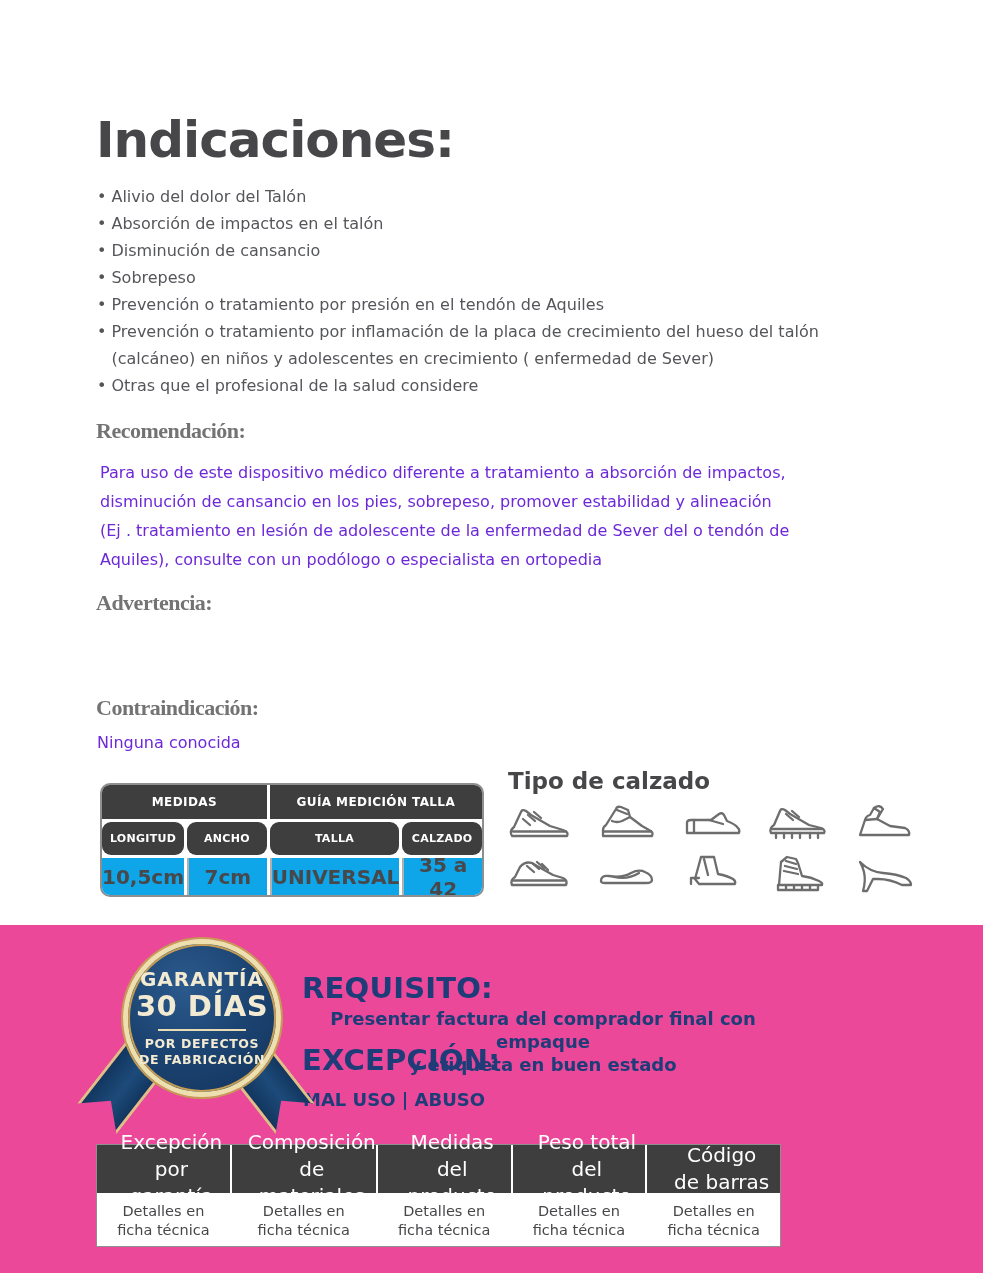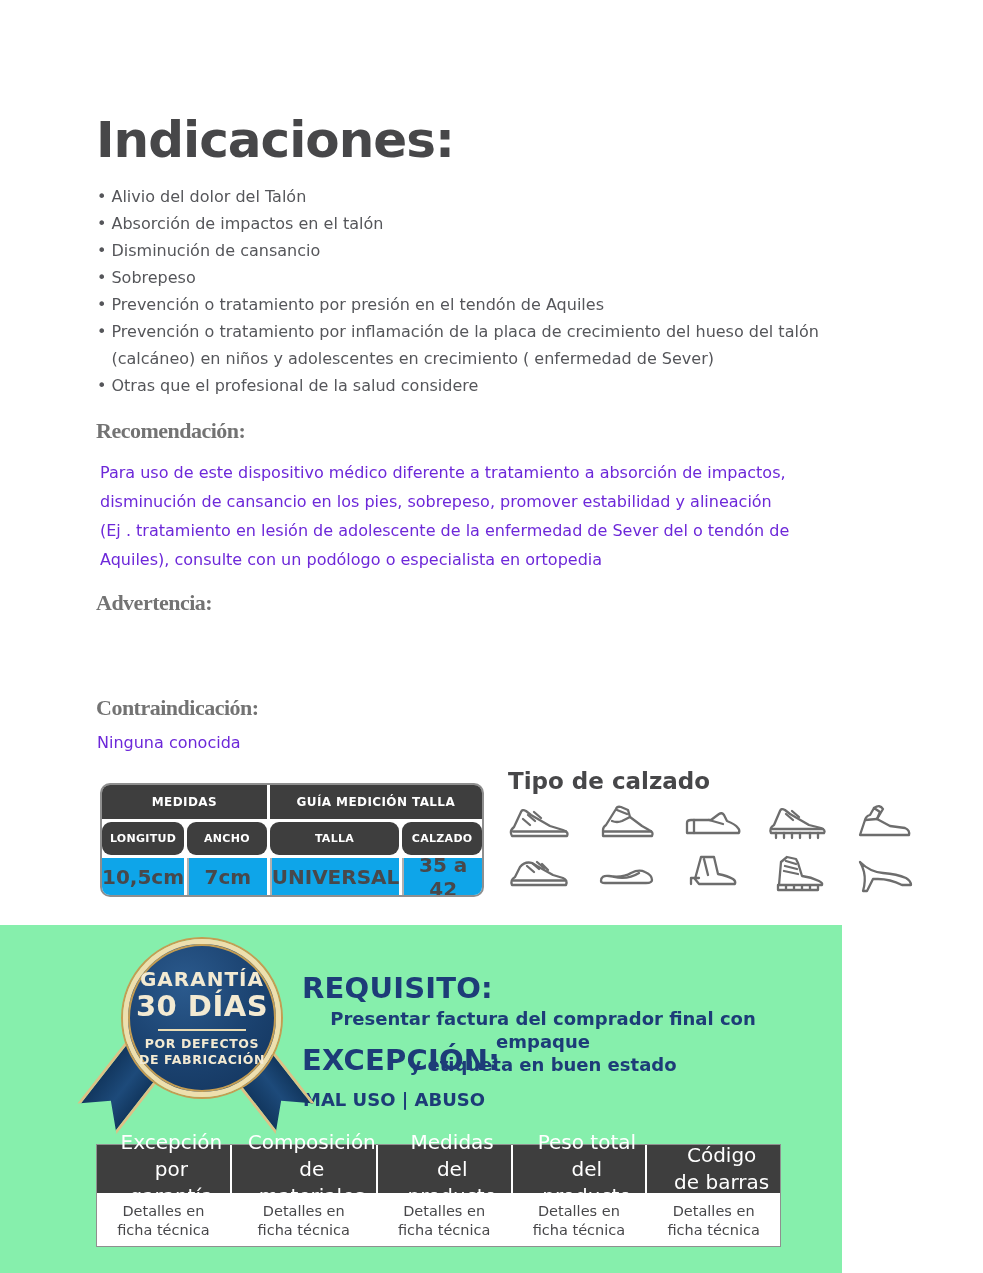--- a/index.html
+++ b/index.html
@@ -34,21 +34,21 @@
   .mtable .val { background:#0ea5e9; color:#48484b; font-weight:bold; font-size:20px; }
   .mtable .val + .val { border-left:2px solid #b0b0b0; }
 
   
   .shoes { display:grid; grid-template-columns:repeat(5,86px); grid-auto-rows:50px; }
   .shoe { display:flex; align-items:center; justify-content:center; }
   .shoe svg { width:72px; height:46px; stroke:#6d6d6d; stroke-width:2.3; fill:none;
               stroke-linecap:round; stroke-linejoin:round; }
 
   
-  .green-band { left:0; top:925px; width:842px; height:348px; background:#86efac; }
+  .green-band { left:0; top:925px; width:983px; height:348px; background:#ec4899; }
 
   
   .badge { left:108px; top:8px; width:190px; height:215px; }
   .ribbon {
     position:absolute; width:44px; height:114px; z-index:1;
     background:linear-gradient(90deg,#12375f,#1d4a7a 55%,#12375f);
     border-left:3px solid #dcc186; border-right:3px solid #dcc186;
     clip-path:polygon(0 0,100% 0,100% 100%,50% 80%,0 100%);
   }
   .ribbon.left  { left:34px; top:96px; transform:rotate(38deg); transform-origin:50% 0; }

